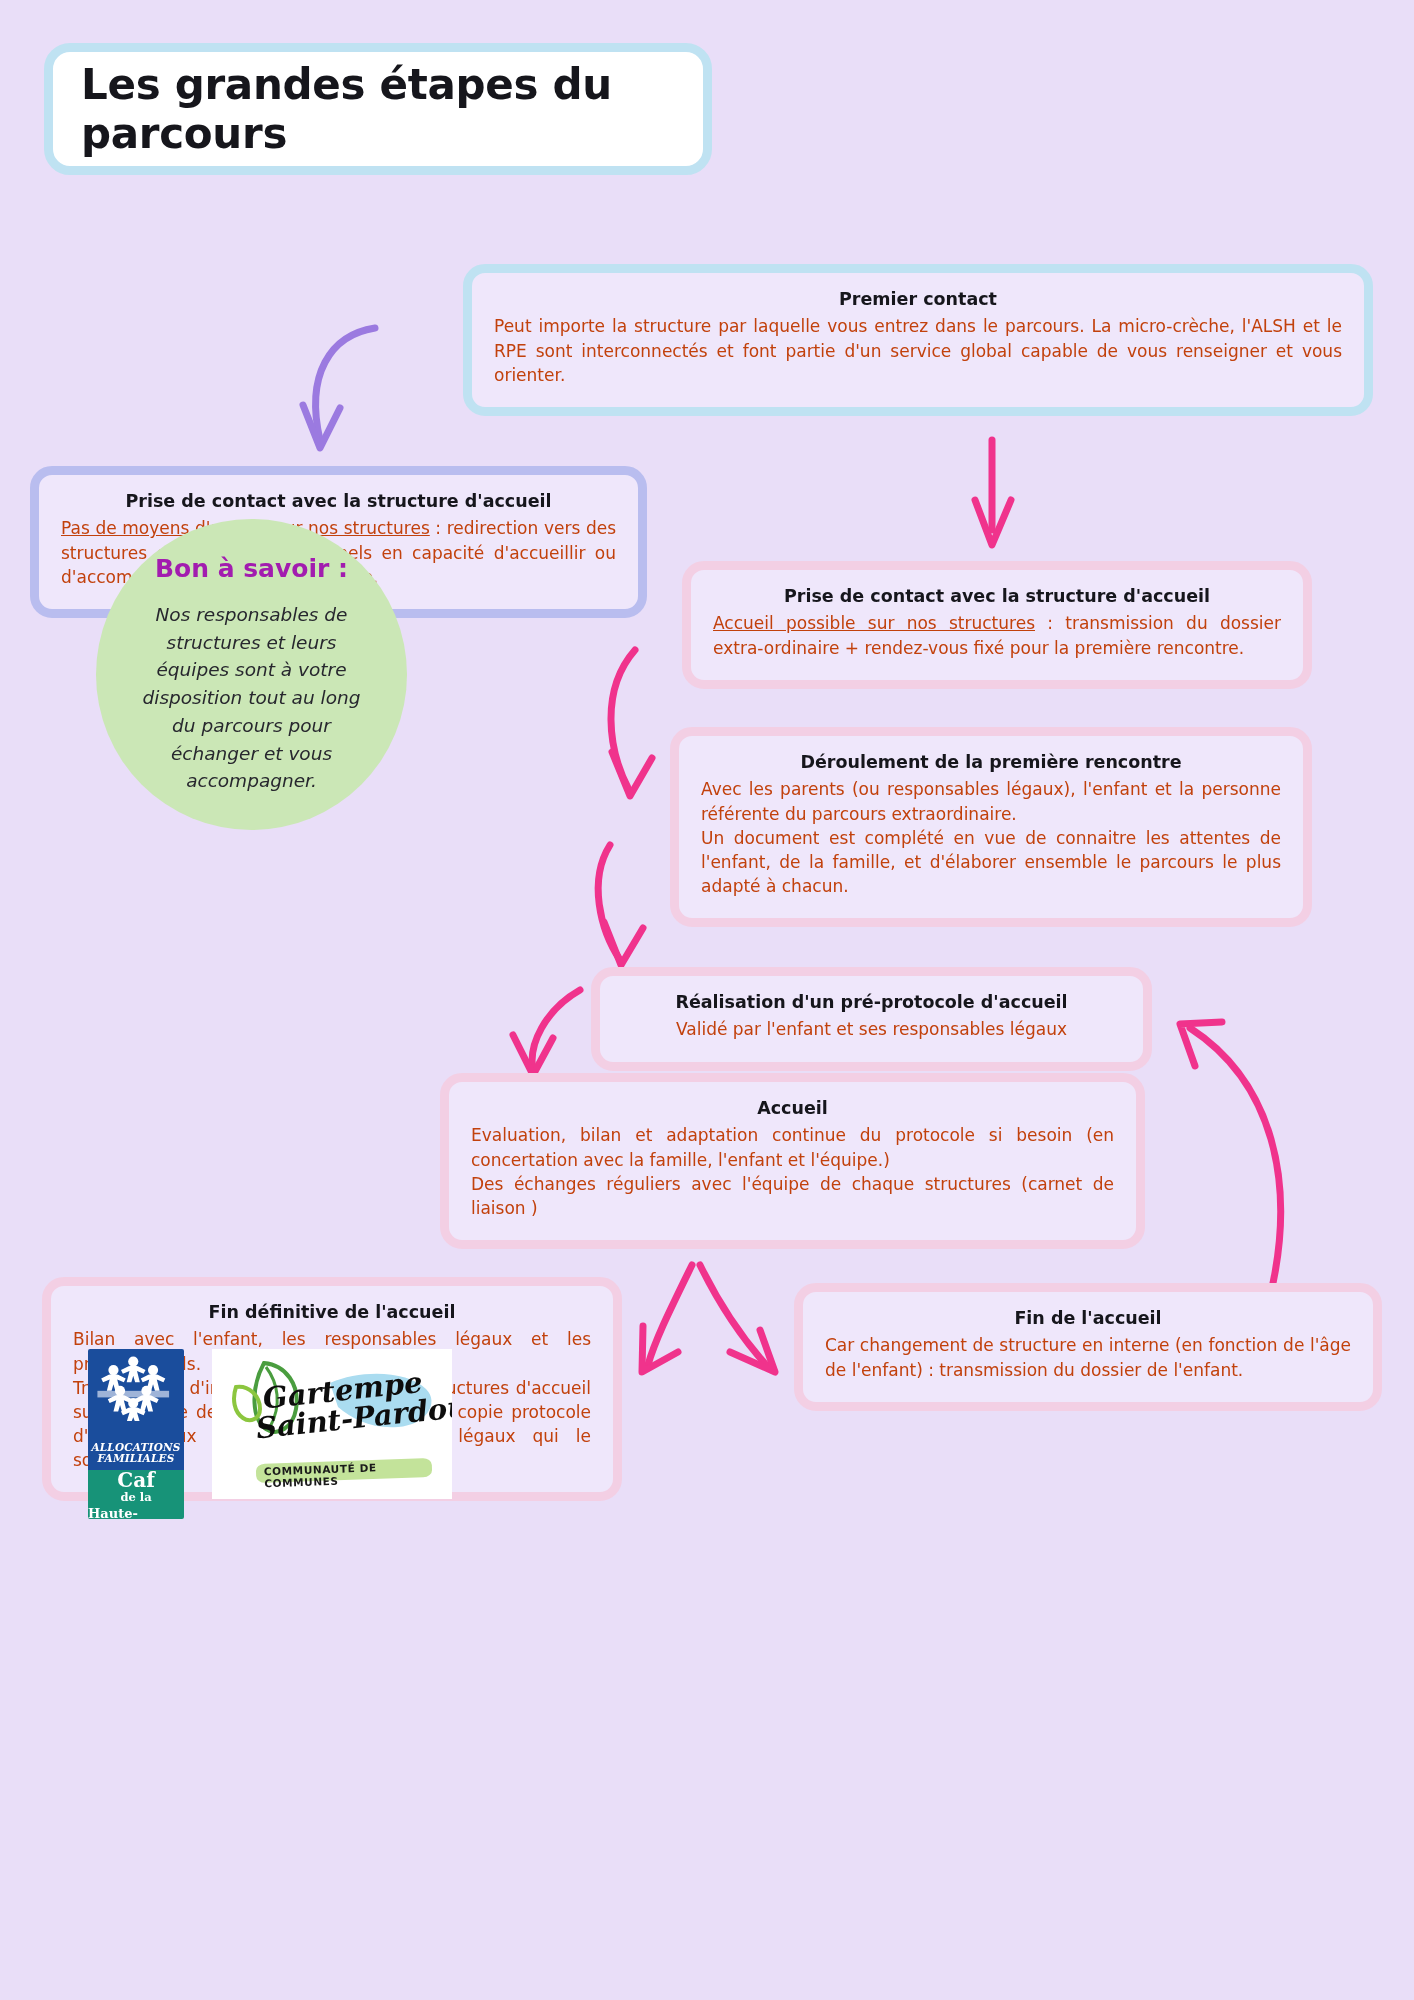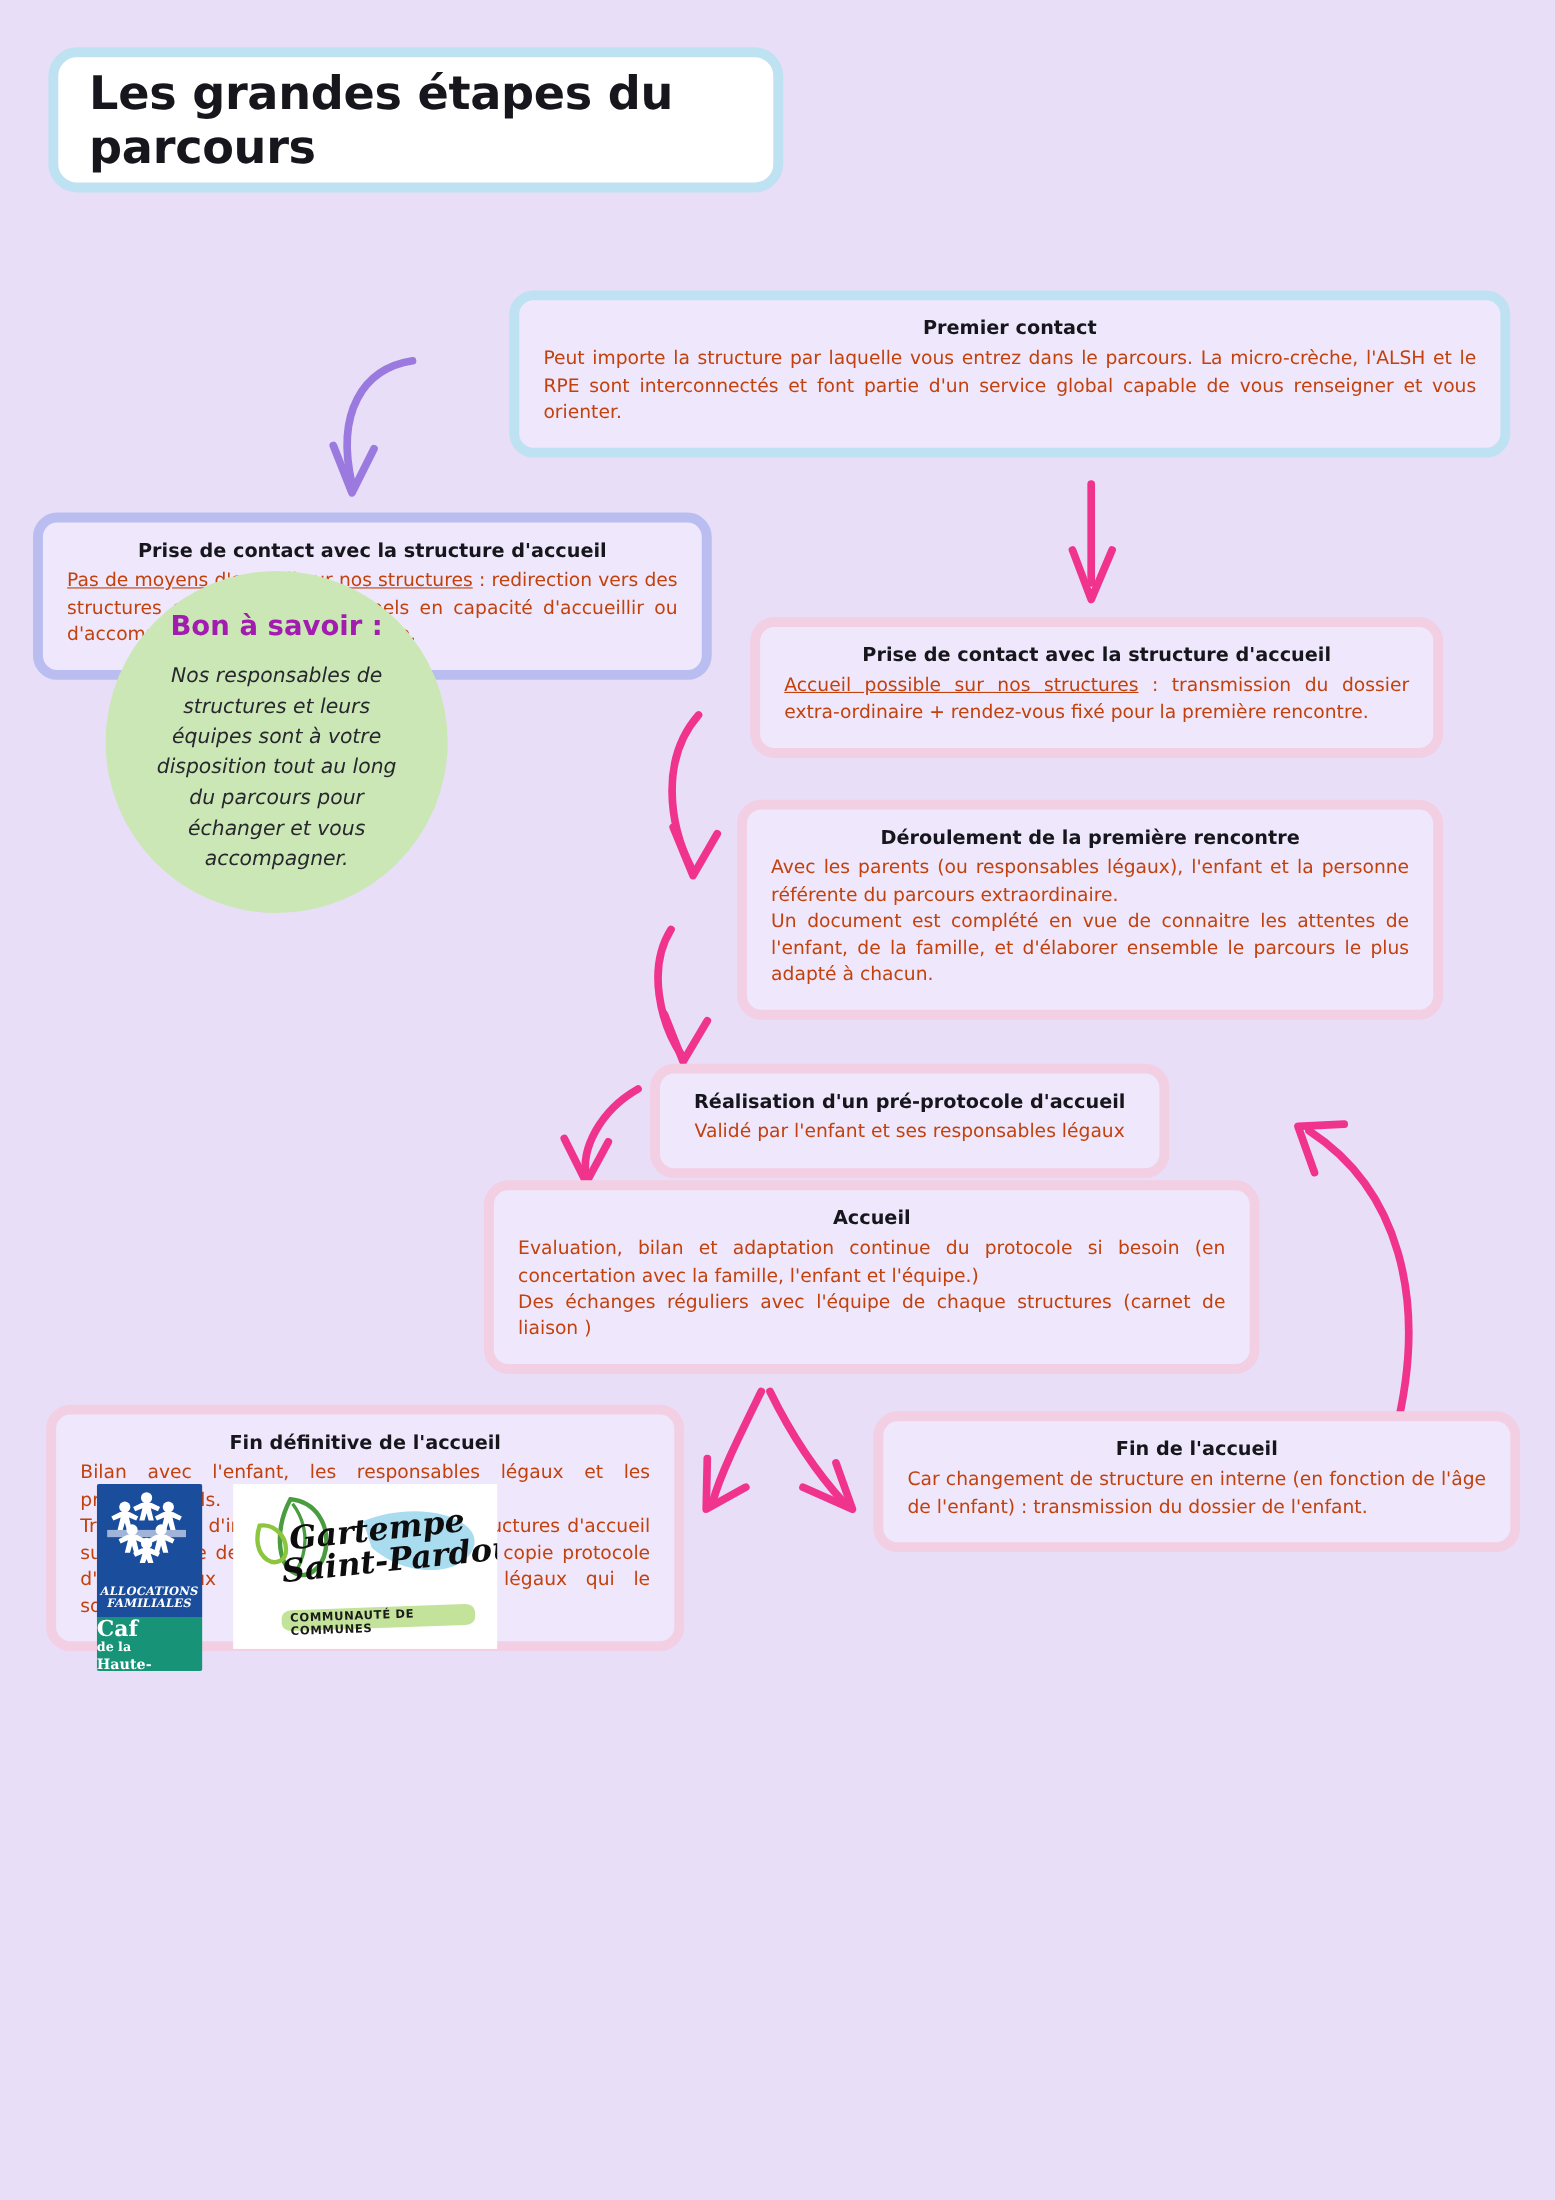--- a/index.html
+++ b/index.html
@@ -60,21 +60,21 @@
   }
   #bon-title{font-size:25px;font-weight:bold;color:#a21caf;margin-bottom:18px;}
   #bon-body{font-size:18.5px;font-style:italic;line-height:1.5;text-align:center;color:#27272e;}
 
   
   #logos{position:absolute;left:88px;top:1349px;z-index:3;display:flex;align-items:flex-start;}
   #caf-logo{width:96px;height:170px;border-radius:2px;overflow:hidden;display:flex;flex-direction:column;}
   #caf-top{background:#1a4d9c;flex:0 0 116px;position:relative;display:flex;flex-direction:column;align-items:center;justify-content:flex-end;padding-bottom:5px;}
   #caf-figs{position:absolute;left:0;right:0;top:6px;height:66px;}
   #caf-top-text{font-family:"DejaVu Serif","Liberation Serif",serif;font-style:italic;font-weight:bold;color:#fff;font-size:10.5px;line-height:1.12;text-align:center;letter-spacing:.2px;}
-  #caf-bottom{background:#179378;flex:1;display:flex;flex-direction:column;justify-content:center;color:#fff;font-family:"DejaVu Serif","Liberation Serif",serif;}
+  #caf-bottom{background:#179378;flex:1;display:flex;flex-direction:column;align-items:center;justify-content:center;color:#fff;font-family:"DejaVu Serif","Liberation Serif",serif;}
   #caf-caf{font-size:20px;font-weight:bold;line-height:1;}
   #caf-dela{font-size:11.5px;font-weight:bold;line-height:1.35;}
   #caf-dept{font-size:13px;font-weight:bold;line-height:1.2;}
 
   #cc-logo{margin-left:28px;width:240px;height:150px;background:#ffffff;position:relative;overflow:hidden;}
   #cc-script{position:absolute;left:52px;top:24px;font-family:"DejaVu Serif","Liberation Serif",serif;font-style:italic;font-weight:bold;color:#0d0d0d;font-size:29px;line-height:1.0;transform:rotate(-6deg);white-space:nowrap;}
   #cc-script .l2{display:block;margin-left:-10px;}
   #cc-band{position:absolute;left:44px;top:112px;width:176px;height:19px;background:#c3e39a;border-radius:9px/7px;transform:rotate(-2deg);}
   #cc-sub{position:absolute;left:52px;top:113px;font-size:10.5px;font-weight:bold;letter-spacing:.6px;color:#1a1a1a;transform:rotate(-2deg);}
 </style>
@@ -144,21 +144,21 @@
     <div class="hd">Prise de contact avec la structure d'accueil</div>
     <div class="bd"><span class="u">Accueil possible sur nos structures</span><span> : transmission du dossier extra-ordinaire + rendez-vous fixé pour la première rencontre.</span></div>
   </div>
 
   <div class="card pink" style="left:670px;top:727px;width:642px;">
     <div class="hd">Déroulement de la première rencontre</div>
     <div class="bd">Avec les parents (ou responsables légaux), l'enfant et la personne référente du parcours extraordinaire.</div>
     <div class="bd">Un document est complété en vue de connaitre les attentes de l'enfant, de la famille, et d'élaborer ensemble le parcours le plus adapté à chacun.</div>
   </div>
 
-  <div class="card pink" style="left:591px;top:967px;width:472px;">
+  <div class="card pink" style="left:591px;top:967px;width:561px;">
     <div class="hd">Réalisation d'un pré-protocole d'accueil</div>
     <div class="bd" style="text-align:center;">Validé par l'enfant et ses responsables légaux</div>
   </div>
 
   <div class="card pink" style="left:440px;top:1073px;width:705px;">
     <div class="hd">Accueil</div>
     <div class="bd">Evaluation, bilan et adaptation continue du protocole si besoin (en concertation avec la famille, l'enfant et l'équipe.)</div>
     <div class="bd">Des échanges réguliers avec l'équipe de chaque structures (carnet de liaison )</div>
   </div>
 

